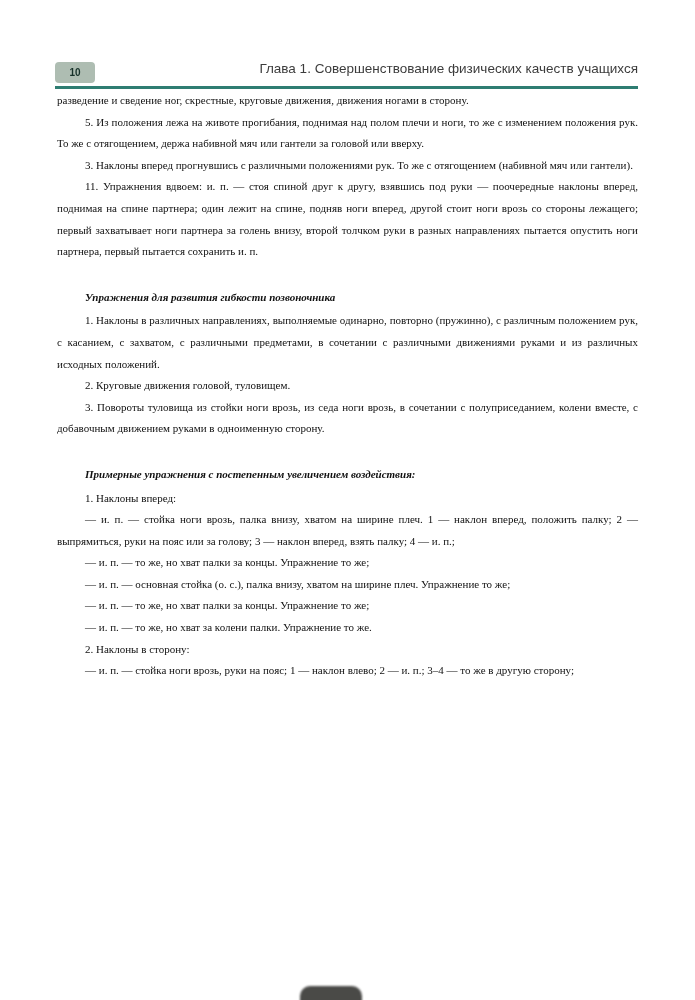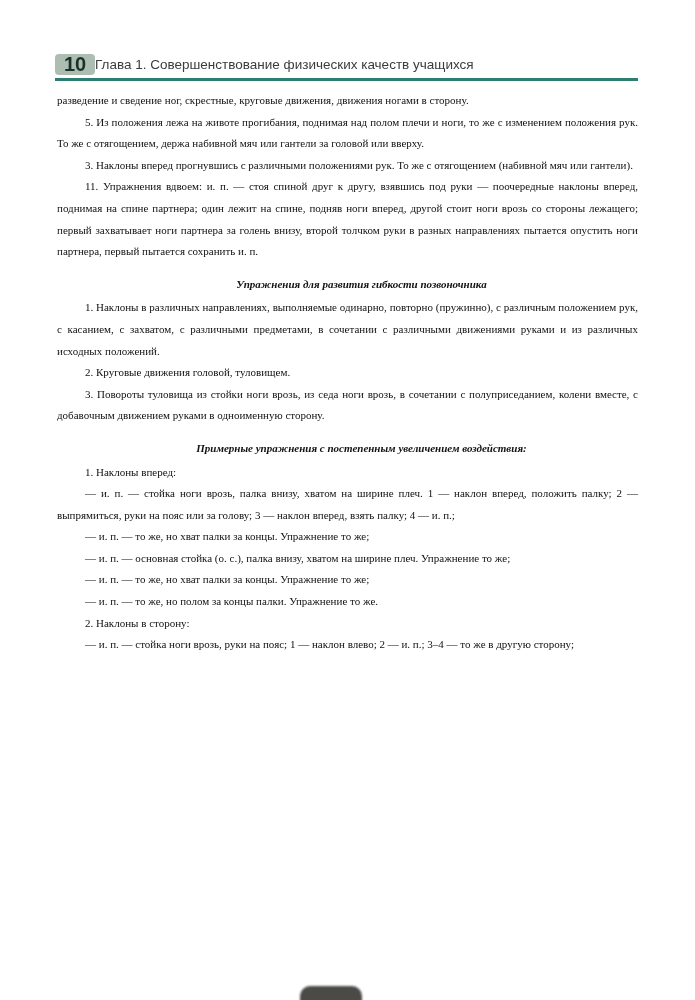--- a/index.html
+++ b/index.html
@@ -34,27 +34,28 @@
   .page-number-box {
     background: #aebdb2;
     border-radius: 4px;
     min-width: 40px;
     height: 21px;
     display: flex;
     align-items: center;
     justify-content: center;
     font-family: "Liberation Sans", sans-serif;
     font-weight: bold;
-    font-size: 20px;
+    font-size: 10px;
     color: #17322a;
     flex: 0 0 auto;
+    margin-top: 8px;
   }
   .chapter-title {
     flex: 1 1 auto;
-    text-align: left;
+    text-align: right;
     font-family: "Liberation Sans", sans-serif;
     font-size: 13.5px;
     color: #3c3c3c;
     white-space: nowrap;
     overflow: hidden;
   }
   
   .page-body {
     position: absolute;
     top: 90px;
@@ -67,23 +68,23 @@
   .para {
     margin: 0;
     text-indent: 28px;
   }
   .para.continuation {
     text-indent: 0;
   }
   .para.heading {
     font-weight: bold;
     font-style: italic;
-    margin-top: 11px;
+    margin-top: 24px;
     margin-bottom: 2px;
-    text-align: center;
+    text-align: left;
   }
   
   .bottom-mark {
     position: absolute;
     left: 300px;
     bottom: -8px;
     width: 62px;
     height: 22px;
     background: #2b2b28;
     border-radius: 10px 10px 0 0;
@@ -111,20 +112,20 @@
       <p class="para heading">Упражнения для развития гибкости позвоночника</p>
       <p class="para indent">1. Наклоны в различных направлениях, выполняемые одинарно, повторно (пружинно), с различным положением рук, с касанием, с захватом, с различными предметами, в сочетании с различными движениями руками и из различных исходных положений.</p>
       <p class="para indent">2. Круговые движения головой, туловищем.</p>
       <p class="para indent">3. Повороты туловища из стойки ноги врозь, из седа ноги врозь, в сочетании с полуприседанием, колени вместе, с добавочным движением руками в одноименную сторону.</p>
       <p class="para heading">Примерные упражнения с постепенным увеличением воздействия:</p>
       <p class="para indent">1. Наклоны вперед:</p>
       <p class="para indent">— и. п. — стойка ноги врозь, палка внизу, хватом на ширине плеч. 1 — наклон вперед, положить палку; 2 — выпрямиться, руки на пояс или за голову; 3 — наклон вперед, взять палку; 4 — и. п.;</p>
       <p class="para indent">— и. п. — то же, но хват палки за концы. Упражнение то же;</p>
       <p class="para indent">— и. п. — основная стойка (о. с.), палка внизу, хватом на ширине плеч. Упражнение то же;</p>
       <p class="para indent">— и. п. — то же, но хват палки за концы. Упражнение то же;</p>
-      <p class="para indent">— и. п. — то же, но полом за концы палки. Упражнение то же.</p>
+      <p class="para indent">— и. п. — то же, но хват за колени палки. Упражнение то же.</p>
       <p class="para indent">2. Наклоны в сторону:</p>
       <p class="para indent">— и. п. — стойка ноги врозь, руки на пояс; 1 — наклон влево; 2 — и. п.; 3–4 — то же в другую сторону;</p>
     </div>
 
   <div class="bottom-mark"></div>
 
 </div>
 
 </body></html>

